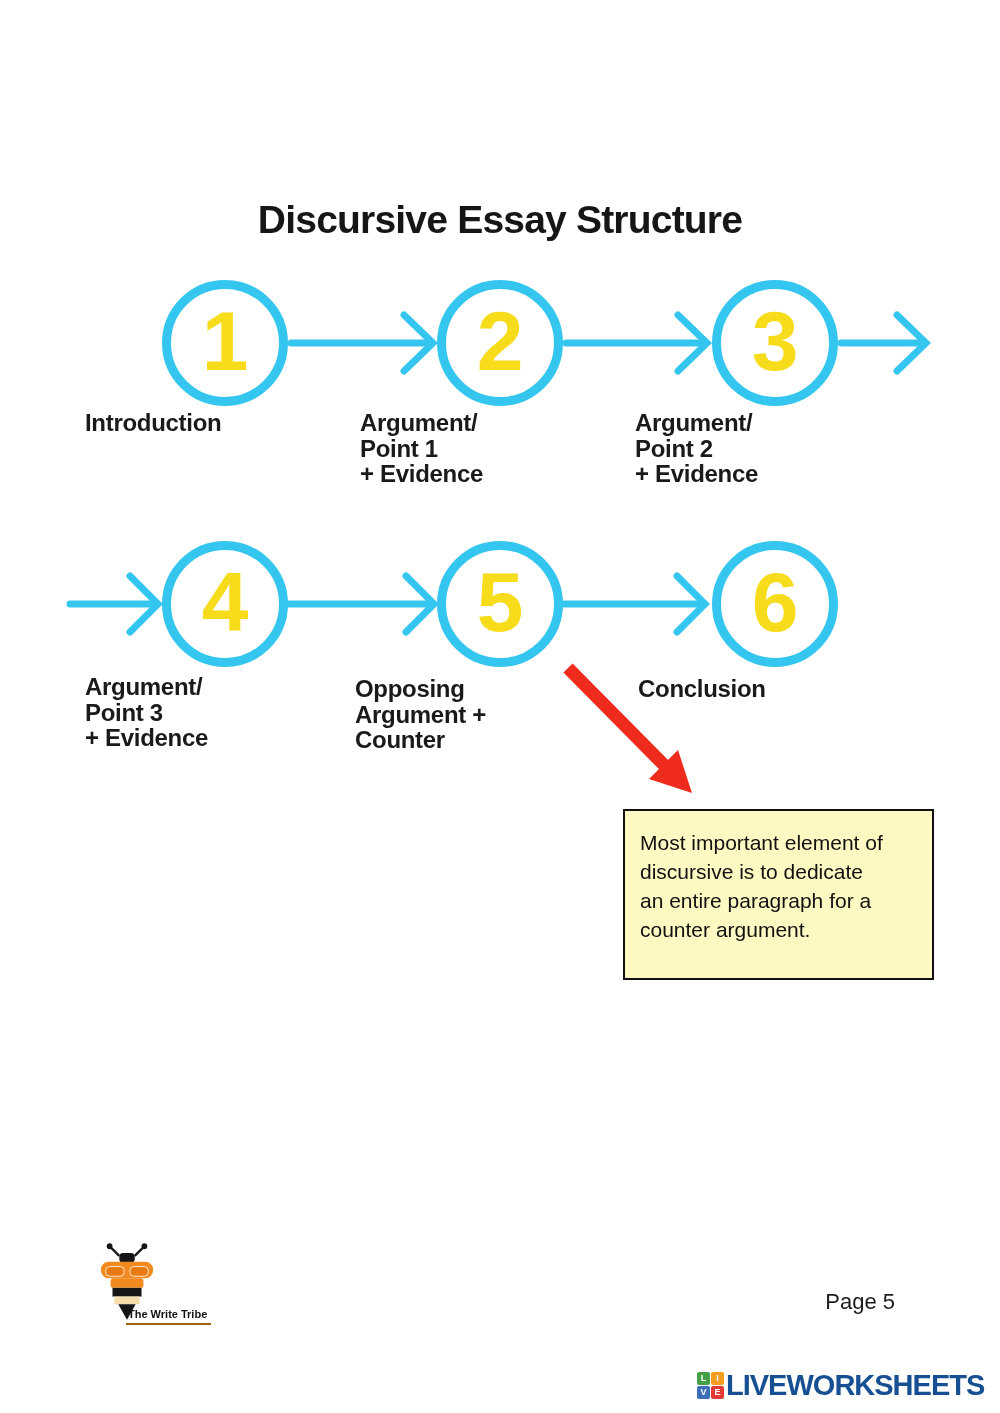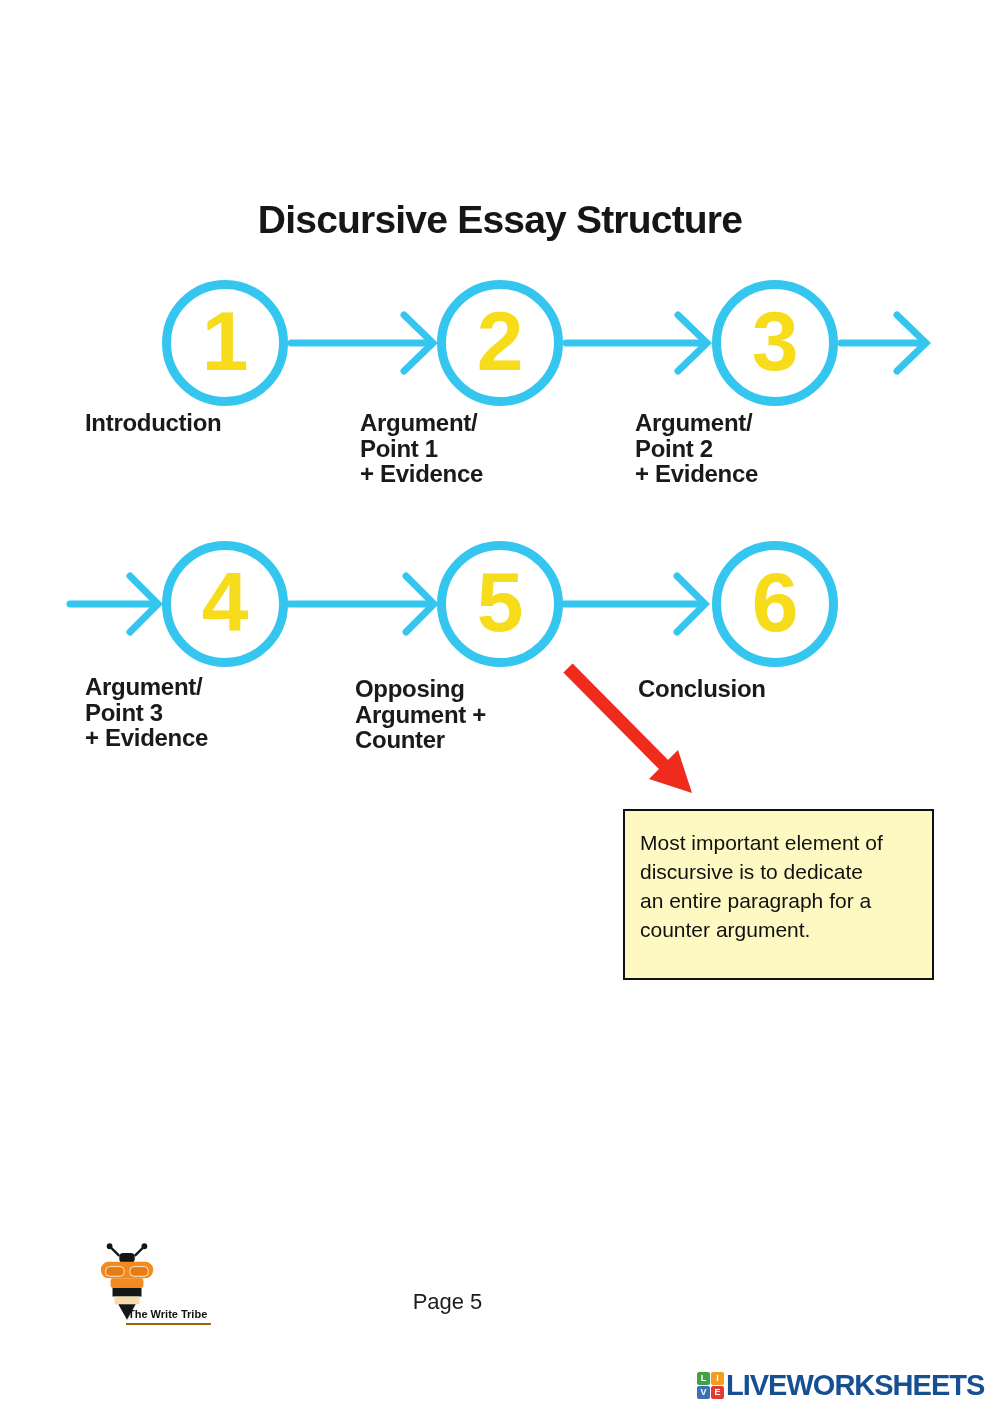--- a/index.html
+++ b/index.html
@@ -48,21 +48,21 @@
     width:311px;height:171px;
     background:#fef9c3;
     border:2px solid #111111;
     padding:17px 10px 0 15px;
   }
   .note-line{
     font-size:21px;line-height:29px;color:#111111;font-weight:400;
   }
   .page-number{
     position:absolute;left:0;top:1289px;width:895px;
-    text-align:center;
+    text-align:right;
     font-size:22px;color:#1c1c1c;
   }
   .brand{
     position:absolute;left:94px;top:1240px;width:130px;height:90px;
   }
   .brand-bee{position:absolute;left:4px;top:2px;}
   .brand-name{
     position:absolute;left:32px;top:68px;
     font-size:11px;font-weight:700;color:#111111;
     white-space:nowrap;

